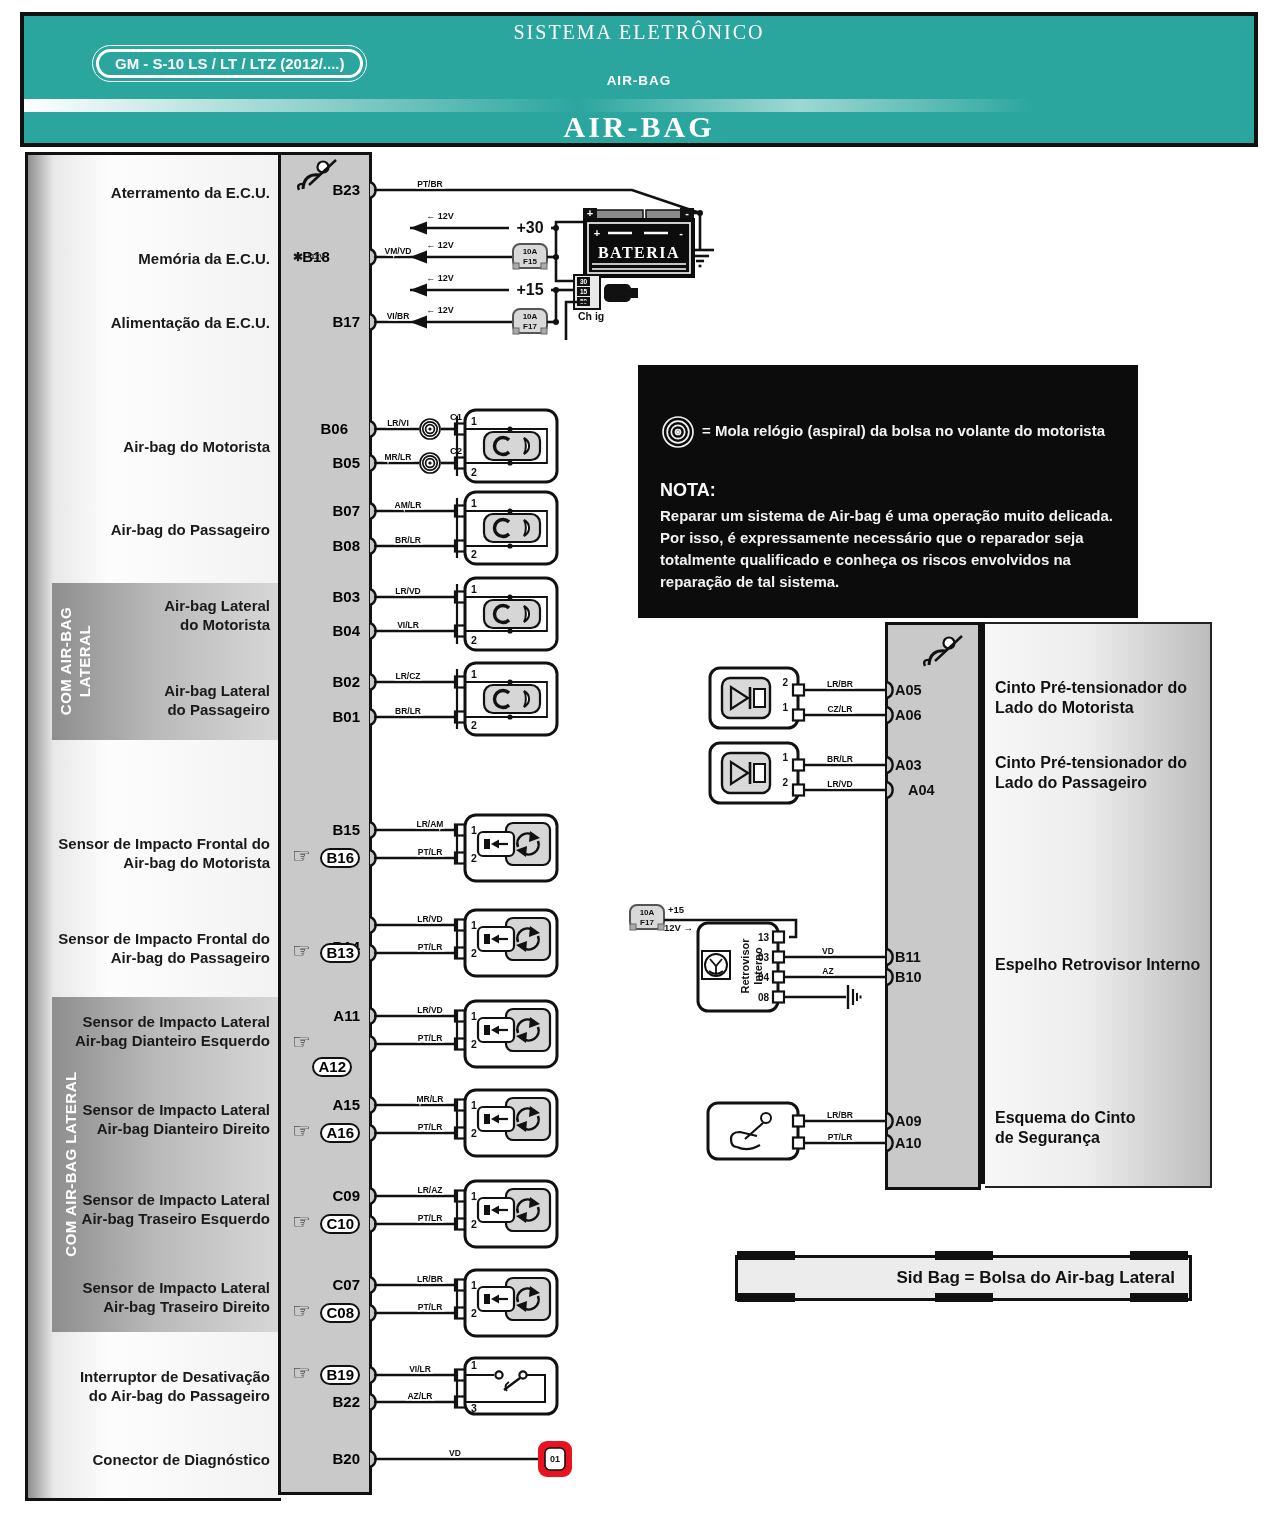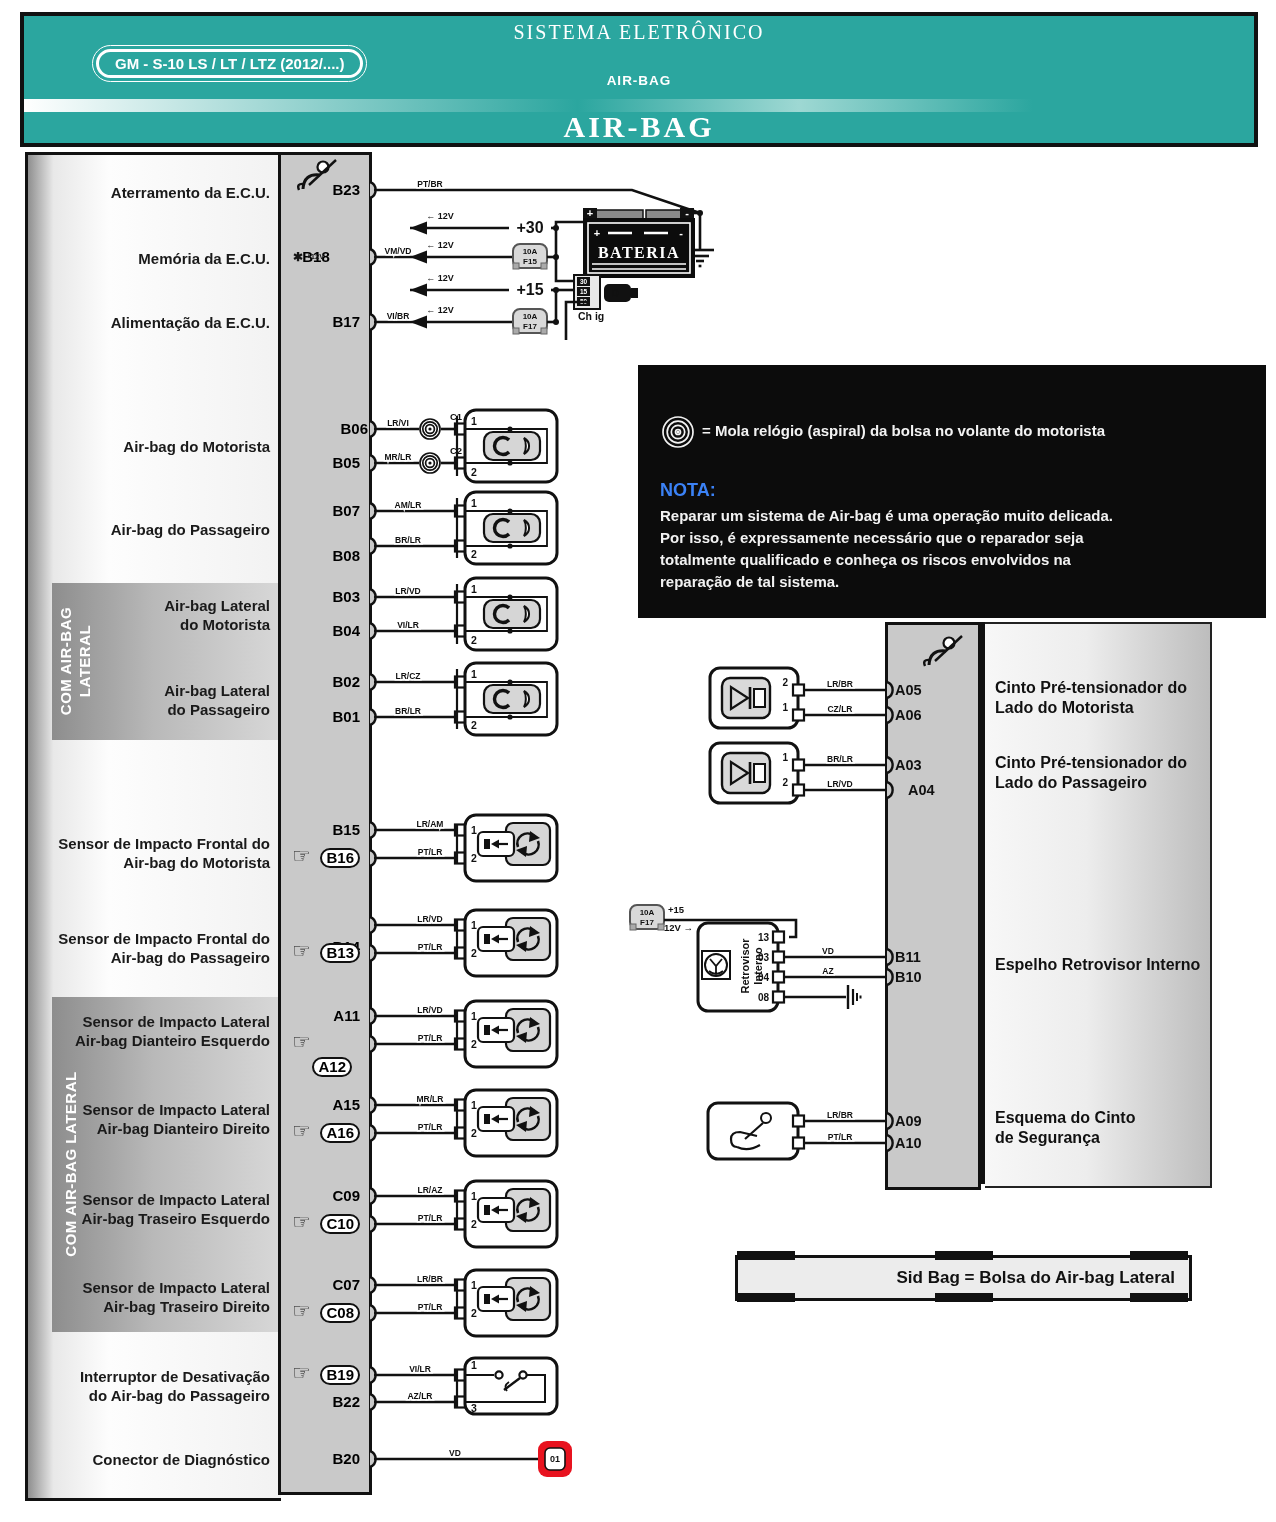--- a/index.html
+++ b/index.html
@@ -28,23 +28,23 @@
   .ecu-col{background:#c9c9c9;border:3px solid #111}
   .sb-label{font-weight:bold;font-size:15px;line-height:19px;text-align:right;color:#1a1a1a;white-space:pre-line}
   .pin-l{width:88px;text-align:right;font-weight:bold;font-size:15px;line-height:20px;color:#000000}
   .pin-r{width:72px;text-align:left;font-weight:bold;font-size:14.5px;line-height:20px;color:#111}
   .circ{display:inline-block;border:2px solid #111;border-radius:11px;background:#fff;
         padding:0 4px;line-height:16px}
   .hand{font-family:"DejaVu Sans",sans-serif;font-size:21px;line-height:22px;color:#111}
   .star{font-size:12px;font-weight:bold;white-space:nowrap}
   .star .v{font-size:7.5px;vertical-align:2px}
   
-  .nota{left:638px;top:365px;width:628px;height:253px;background:#0c0c0c}
+  .nota{left:638px;top:365px;width:500px;height:253px;background:#0c0c0c}
   .nota .legend{left:64px;top:57px;width:480px;color:#f2f2f2;font-weight:bold;font-size:15px}
-  .nota .title{left:22px;top:115px;color:#3b82f6;font-weight:bold;font-size:18px}
+  .nota .title{left:22px;top:115px;color:#ffffff;font-weight:bold;font-size:18px}
   .nota .body{left:22px;top:140px;width:530px;color:#f2f2f2;font-weight:bold;font-size:15px;
               line-height:22px;white-space:pre-line}
   
   .rcol{left:885px;top:622px;width:90px;height:562px;background:#c9c9c9;border:3px solid #111}
   .rdiv{left:978px;top:622px;width:7px;height:562px;background:#111}
   .rpanel{left:985px;top:622px;width:225px;height:562px;border:2px solid #222;border-left:none;
           background:linear-gradient(90deg,#f7f7f7 0%,#ededed 45%,#bdbdbd 100%)}
   .r-label{font-weight:bold;font-size:16px;line-height:20px;color:#111;white-space:pre-line}
   .vert-name{font-weight:bold;font-size:11px;line-height:12.5px;text-align:center;
              white-space:pre-line;transform:rotate(-90deg);color:#111}
@@ -546,24 +546,24 @@
 do Air-bag do Passageiro</div>
       <div class="abs sb-label" style="left: 30px; top: 1449.5px; width: 240px;">Conector de Diagnóstico</div>
       <div class="abs band-text" style="left: -1px; top: 638px; width: 160px; height: 46px;">COM AIR-BAG
 LATERAL</div>
       <div class="abs band-text" style="left: -97px; top: 1152px; width: 340px; height: 24px;">COM AIR-BAG LATERAL</div>
       <div class="abs pin-l" style="left: 272px; top: 180px; width: 88px; padding-right: 10px;">B23</div>
       <div class="abs pin-l" style="left: 272px; top: 247px; width: 88px; padding-right: 10px; text-align: center;">B18</div>
       <div class="abs pin-l" style="left: 272px; top: 312px; width: 88px; padding-right: 2px;">B17</div>
       <div class="abs star" style="left: 293px; top: 250px; white-space: nowrap;"><span>✱</span> <span class="v">+12V</span></div>
       <div class="abs chig" style="left: 578px; top: 310px; width: 60px;">Ch ig</div>
-      <div class="abs pin-l" style="left: 280px; top: 419px; width: 88px; padding-right: 10px;">B06</div>
+      <div class="abs pin-l" style="left: 260px; top: 419px; width: 88px; padding-right: 10px;">B06</div>
       <div class="abs pin-l" style="left: 272px; top: 453px; width: 88px; padding-right: 10px;">B05</div>
       <div class="abs pin-l" style="left: 272px; top: 501px; width: 88px; padding-right: 10px;">B07</div>
-      <div class="abs pin-l" style="left: 272px; top: 536px; width: 88px; padding-right: 2px; margin-top: 10px;">B08</div>
+      <div class="abs pin-l" style="left: 272px; top: 536px; width: 88px; padding-right: 2px;">B08</div>
       <div class="abs pin-l" style="left: 272px; top: 587px; width: 88px; padding-right: 10px;">B03</div>
       <div class="abs pin-l" style="left: 272px; top: 621px; width: 88px; padding-right: 10px;">B04</div>
       <div class="abs pin-l" style="left: 272px; top: 672px; width: 88px; padding-right: 10px;">B02</div>
       <div class="abs pin-l" style="left: 272px; top: 707px; width: 88px; padding-right: 2px;">B01</div>
       <div class="abs pin-l" style="left: 272px; top: 820px; width: 88px; padding-right: 2px;">B15</div>
       <div class="abs pin-l" style="left: 272px; top: 848px; width: 88px; padding-right: 10px;"><span class="circ">B16</span></div>
       <div class="abs hand" style="left: 292px; top: 845px; width: 24px;">☞</div>
       <div class="abs pin-l" style="left: 272px; top: 937px; width: 88px; padding-right: 10px;">B14</div>
       <div class="abs pin-l" style="left: 272px; top: 943px; width: 88px; padding-right: 10px;"><span class="circ">B13</span></div>
       <div class="abs hand" style="left: 292px; top: 940px; width: 24px;">☞</div>

